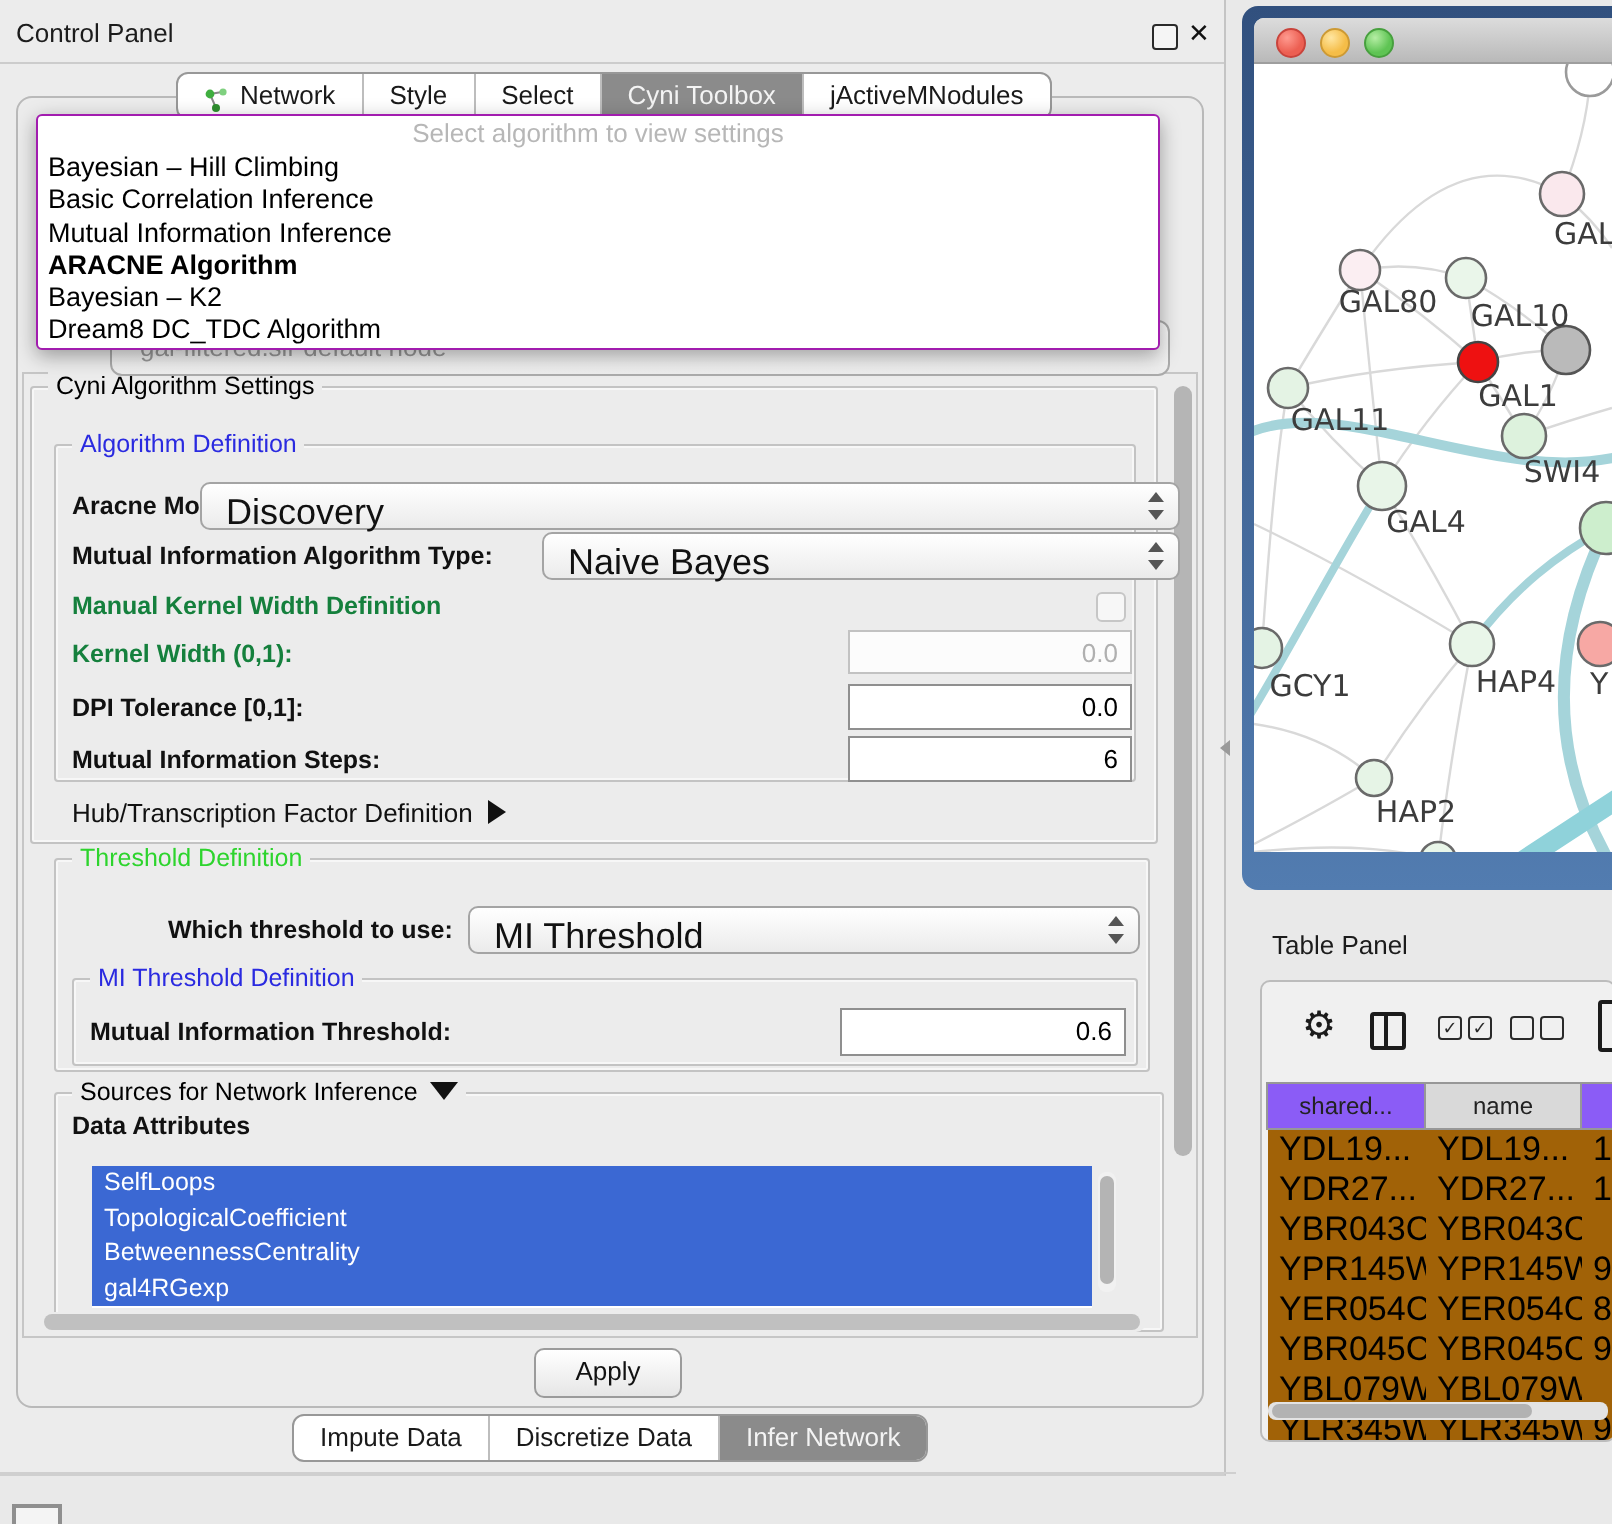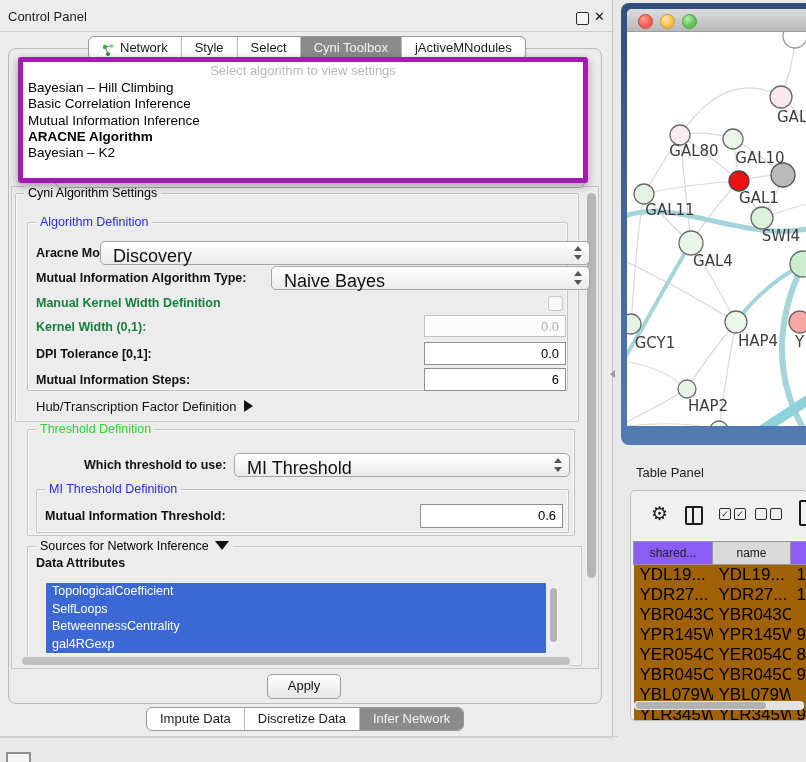--- a/index.html
+++ b/index.html
@@ -18,21 +18,21 @@
   .outer-panel{position:absolute;left:8px;top:48px;width:592px;height:654px;border:1px solid #b9b9b9;border-radius:8px;background:#ececec;}
   
   .tabrow{position:absolute;display:flex;border:1px solid #989898;border-radius:6px;overflow:hidden;background:#fff;height:22px;}
   .tabrow .tab{padding:0 13px;line-height:22px;font-size:13px;color:#1a1a1a;border-left:1px solid #bdbdbd;cursor:default;display:flex;align-items:center;}
   .tabrow .tab:first-child{border-left:none;}
   .tabrow .tab.sel{background:#8b8b8b;color:#f4f4f4;}
   #top-tabs{left:88px;top:36px;}
   #bottom-tabs{left:146px;top:707px;}
   .net-ic{width:13px;height:13px;margin-right:5px;display:inline-block;}
   
-  .dropdown{position:absolute;left:18px;top:57px;width:560px;height:116px;background:#ffffff;border:5px solid #a21caf;border-radius:3px;box-shadow:0 3px 10px rgba(0,0,0,.35);z-index:40;}
+  .dropdown{position:absolute;left:18px;top:57px;width:560px;height:116px;background:#ffffff;border:1px solid #a21caf;border-radius:3px;box-shadow:0 3px 10px rgba(0,0,0,.35);z-index:40;}
   .dd-placeholder{height:18px;line-height:18px;text-align:center;color:#b7b7b7;font-size:13px;}
   .dd-item{height:16.3px;line-height:16.3px;padding-left:5px;font-size:13.5px;color:#000;}
   .dd-item.bold{font-weight:bold;}
   
   .ghost-combo{position:absolute;left:55px;top:160px;width:528px;height:26px;border:1px solid #ababab;border-radius:6px;background:linear-gradient(#fbfbfb,#ededed);z-index:5;}
   .ghost-combo span{position:absolute;left:14px;top:5px;font-size:13px;color:#9a9a9a;}
   
   .scrollpane{position:absolute;left:11px;top:186px;width:586px;height:481px;border:1px solid #c6c6c6;background:#ececec;}
   .vscroll{position:absolute;right:1px;top:2px;width:11px;height:475px;background:#ececec;}
   .vscroll .thumb{position:absolute;left:1px;top:4px;width:9px;height:385px;background:#b5b5b5;border-radius:5px;}
@@ -185,22 +185,22 @@
   <span class="lbl" style="left:45px;top:509px;">Mutual Information Threshold:</span>
   <div class="field" style="left:420px;top:504px;width:141px;height:22px;">
     <span class="v">0.6</span>
   </div>
 
   <div class="group" style="left:27px;top:546px;width:553px;height:118px;">
     <span class="legend"><span>Sources for Network Inference</span><span class="tri-down"></span></span>
   </div>
   <span class="lbl" style="left:36px;top:556px;">Data Attributes</span>
   <div class="attr-list" id="attr-list">
+      <div class="attr-item" style="background: rgb(59, 104, 211);">SelfLoops</div>
       <div class="attr-item" style="background: rgb(59, 104, 211);">TopologicalCoefficient</div>
-      <div class="attr-item" style="background: rgb(59, 104, 211);">SelfLoops</div>
       <div class="attr-item" style="background: rgb(59, 104, 211);">BetweennessCentrality</div>
       <div class="attr-item" style="background: rgb(59, 104, 211);">gal4RGexp</div>
     </div>
   <div class="list-vscroll">
       <div class="thumb"></div>
     </div>
   <div class="list-hscroll">
       <div class="thumb"></div>
     </div>
 
@@ -210,20 +210,21 @@
       <span>gal-filtered.sir default node</span>
     </div>
   <div class="dropdown">
     <div class="dd-placeholder">Select algorithm to view settings</div>
     <div id="dd-items">
         <div class="dd-item">Bayesian – Hill Climbing</div>
         <div class="dd-item">Basic Correlation Inference</div>
         <div class="dd-item">Mutual Information Inference</div>
         <div class="dd-item bold">ARACNE Algorithm</div>
         <div class="dd-item">Bayesian – K2</div>
+        <div class="dd-item">Dream8 DC_TDC Algorithm</div>
       </div>
   </div>
 
   <div class="tabrow" id="bottom-tabs">
       <div class="tab">
         <span>Impute Data</span>
       </div>
       <div class="tab">
         <span>Discretize Data</span>
       </div>

